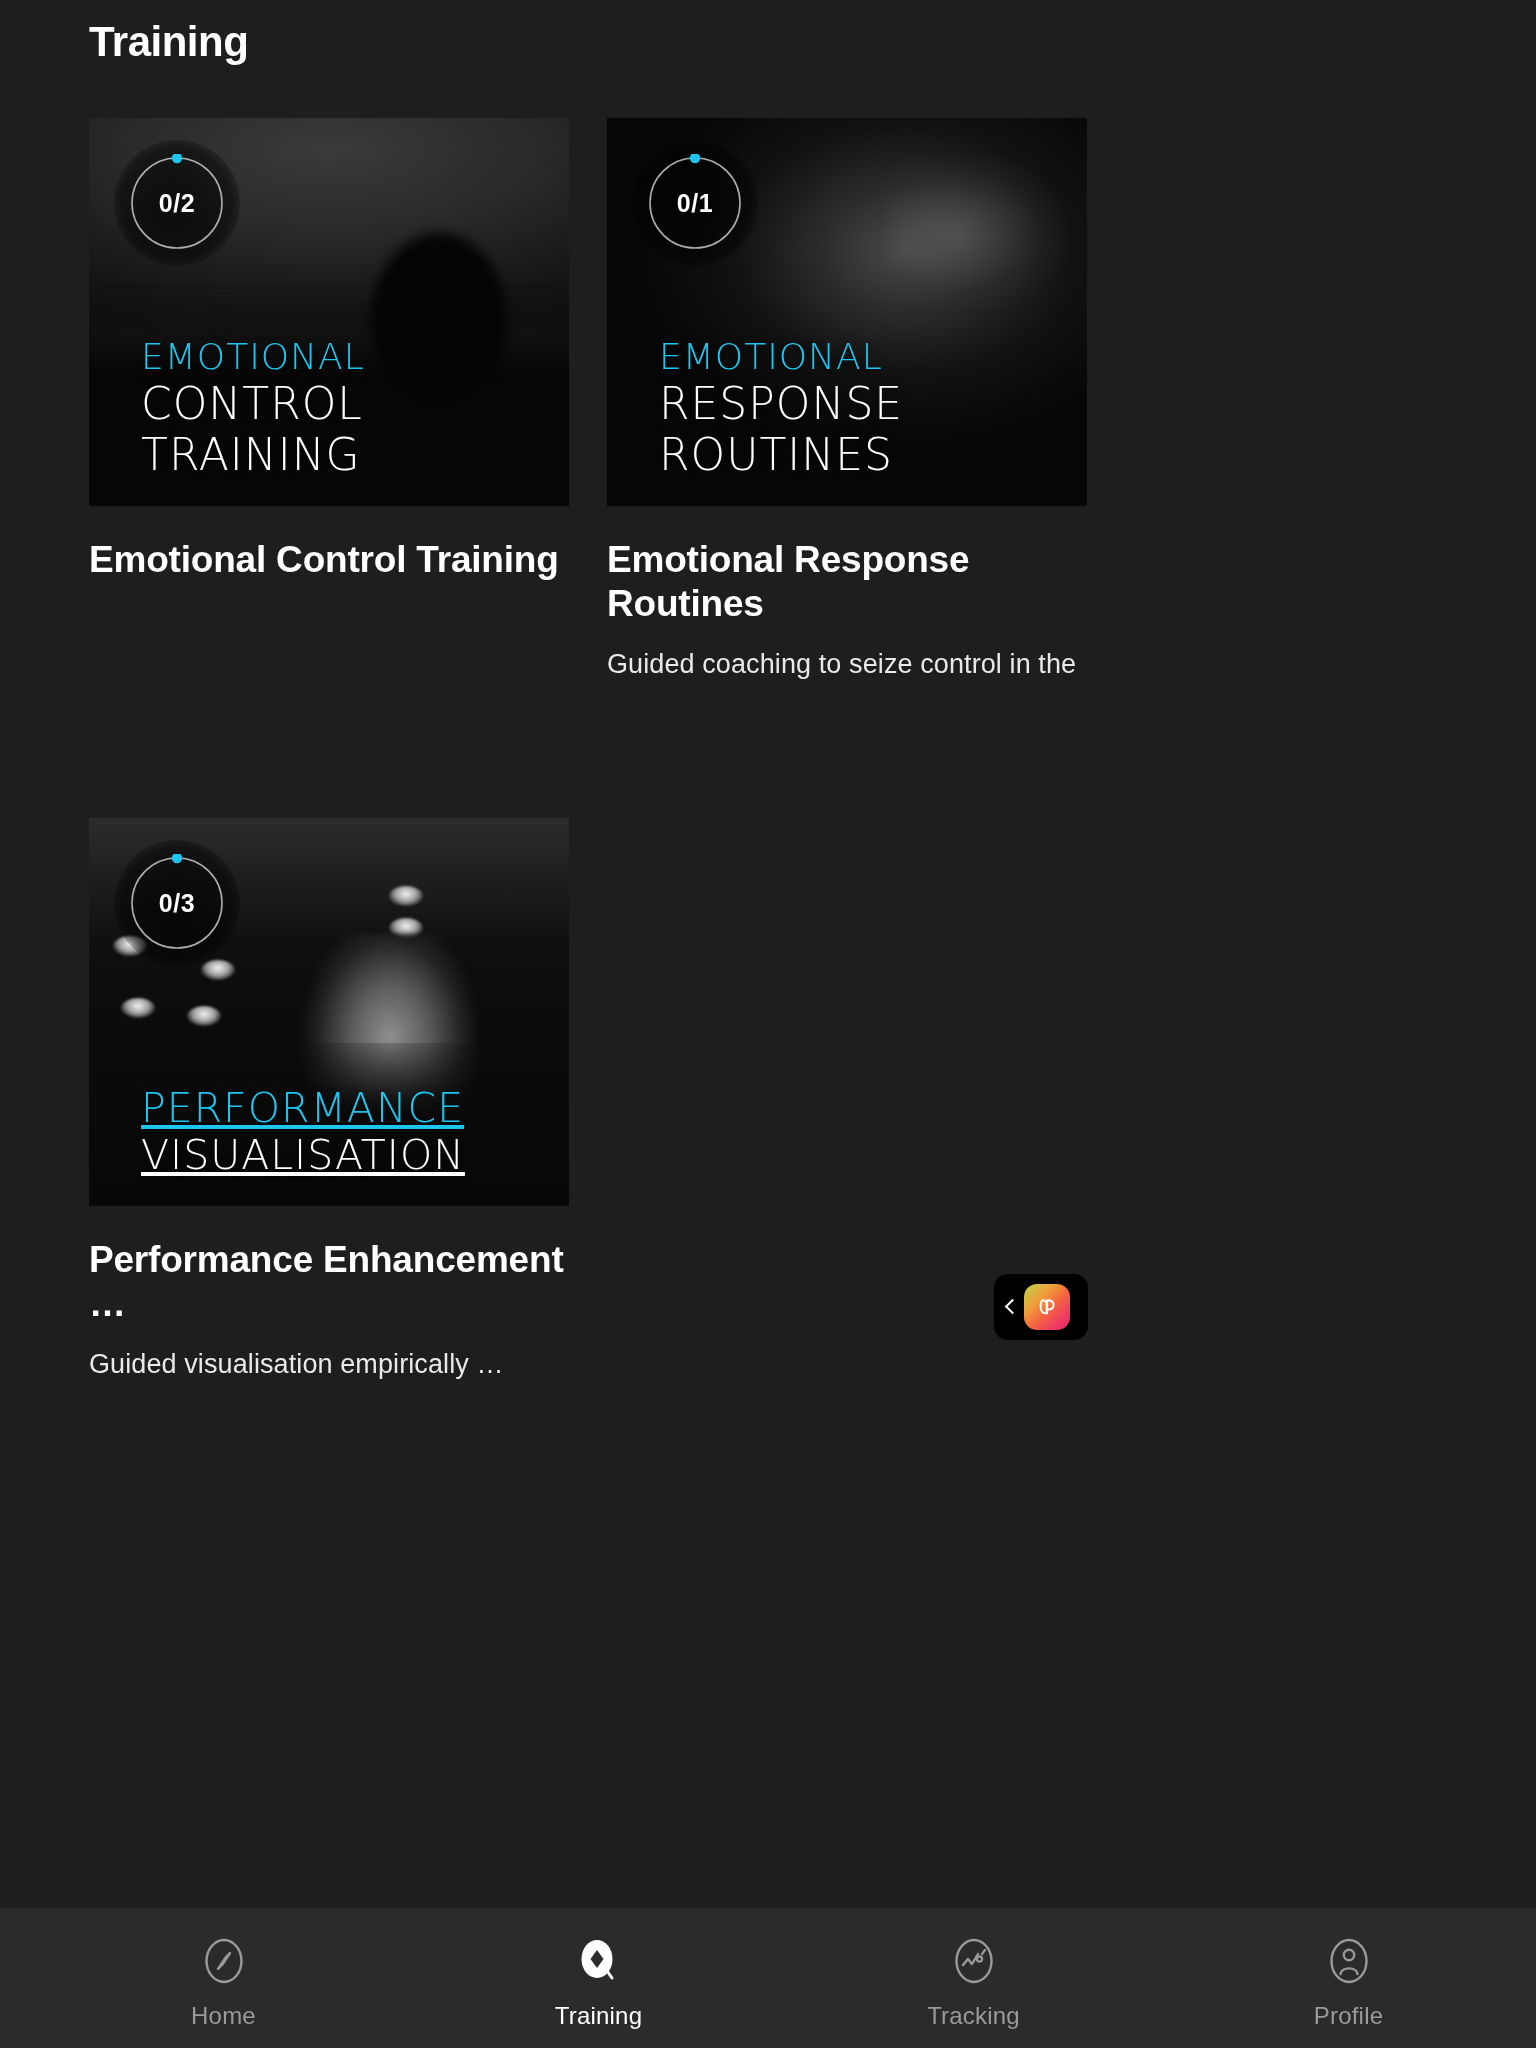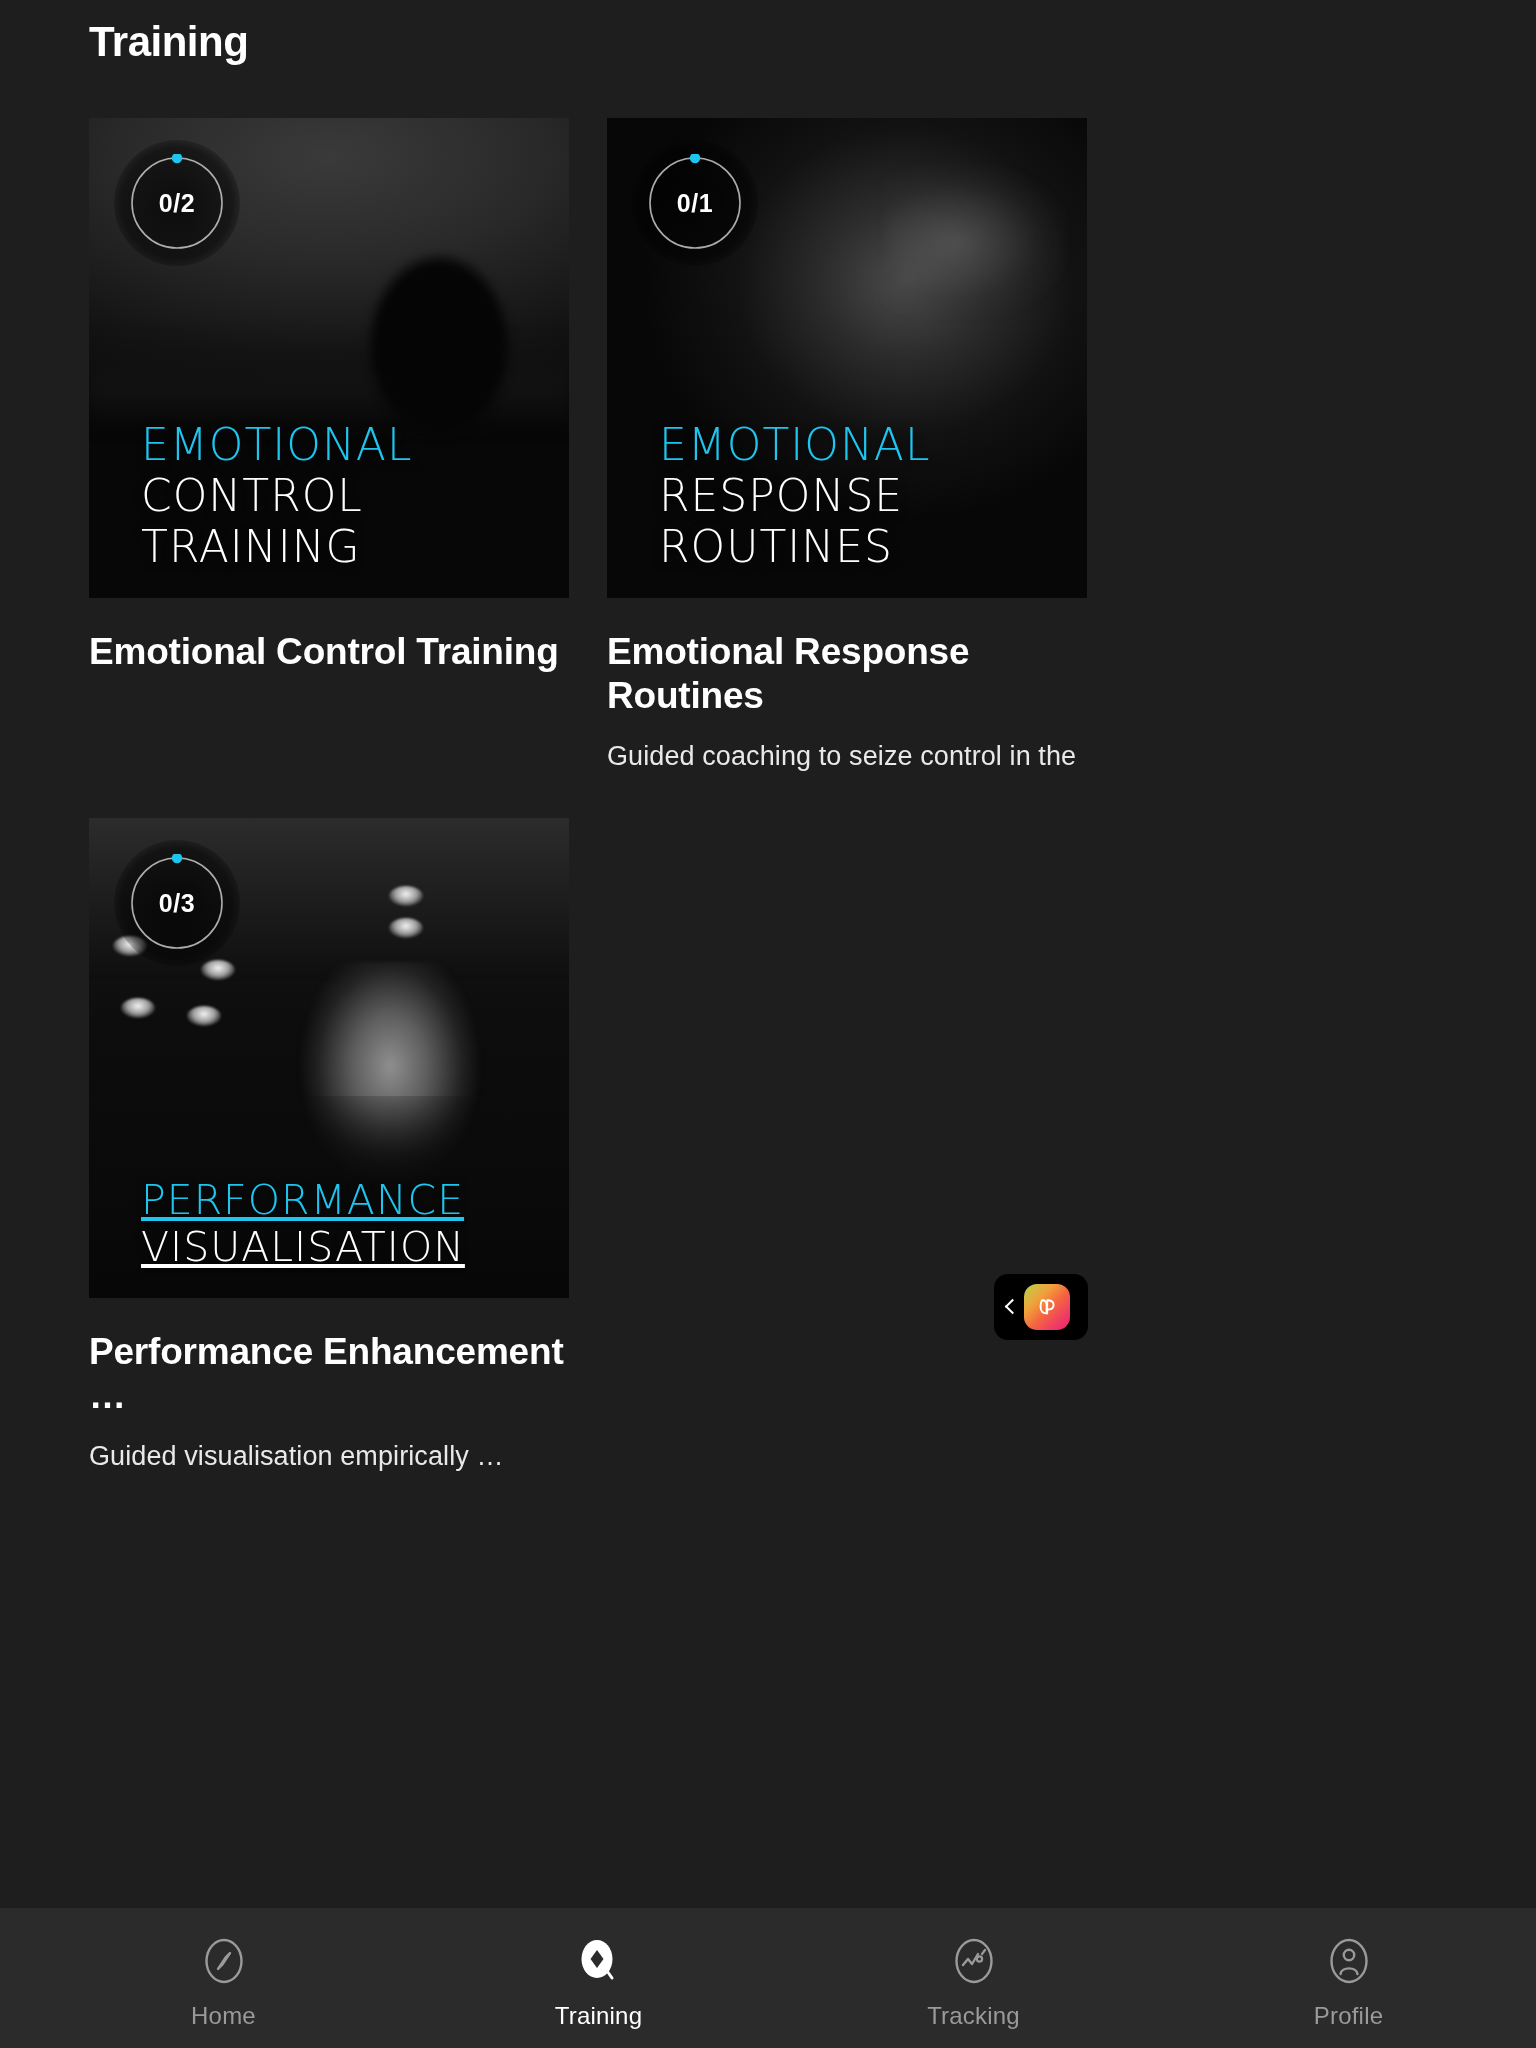--- a/index.html
+++ b/index.html
@@ -35,21 +35,21 @@
     top: 118px;
     width: 1000px;
   }
   .card {
     position: absolute;
     width: 480px;
   }
   .card-media {
     position: relative;
     width: 480px;
-    height: 480px;
+    height: 388px;
     overflow: hidden;
     background: #1d4ed8;
   }
 
   
   .photo { position: absolute; inset: 0; }
 
   
   .photo-sky {
     background:
@@ -120,21 +120,21 @@
   }
   .media-caption .ln {
     display: block;
     font-family: "DejaVu Sans", sans-serif;
     font-weight: 300;
     color: #ffffff;
     letter-spacing: 1px;
   }
   .media-caption .accent { color: #1ec6ef; }
 
-  .cap-l1 { font-size: 44px; }
+  .cap-l1 { font-size: 36px; }
   .cap-l2 { font-size: 44px; }
   .cap-l3 { font-size: 44px; }
 
   .cap-small .ln { font-size: 41px; text-decoration: underline; }
 
   
   .ring-badge {
     position: absolute;
     left: 39px;
     top: 36px;

